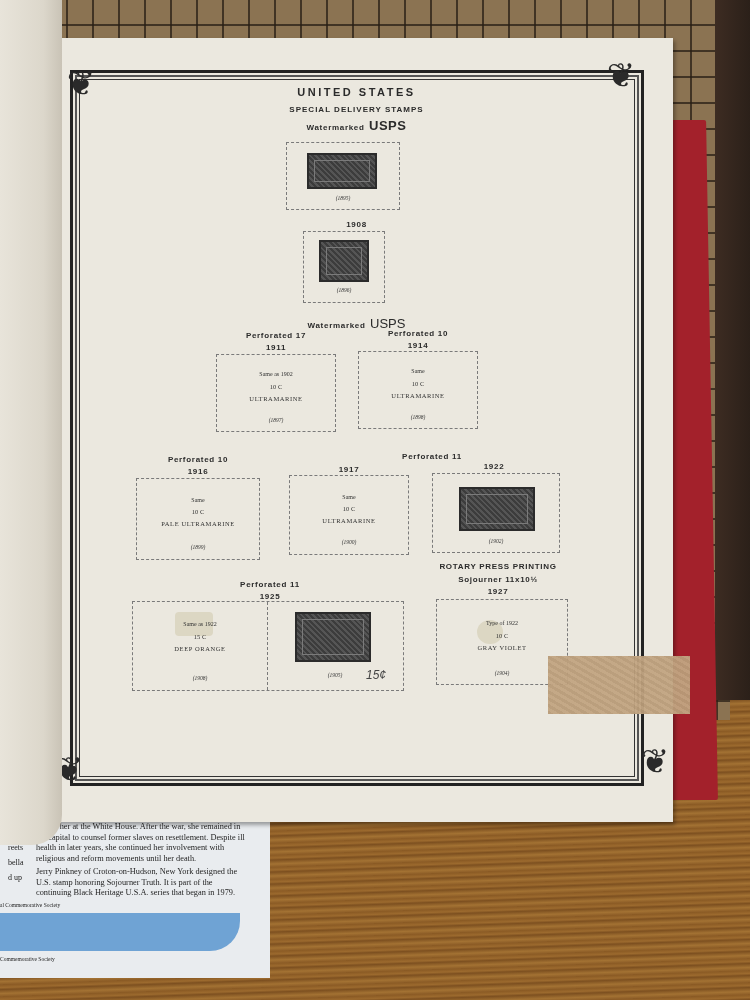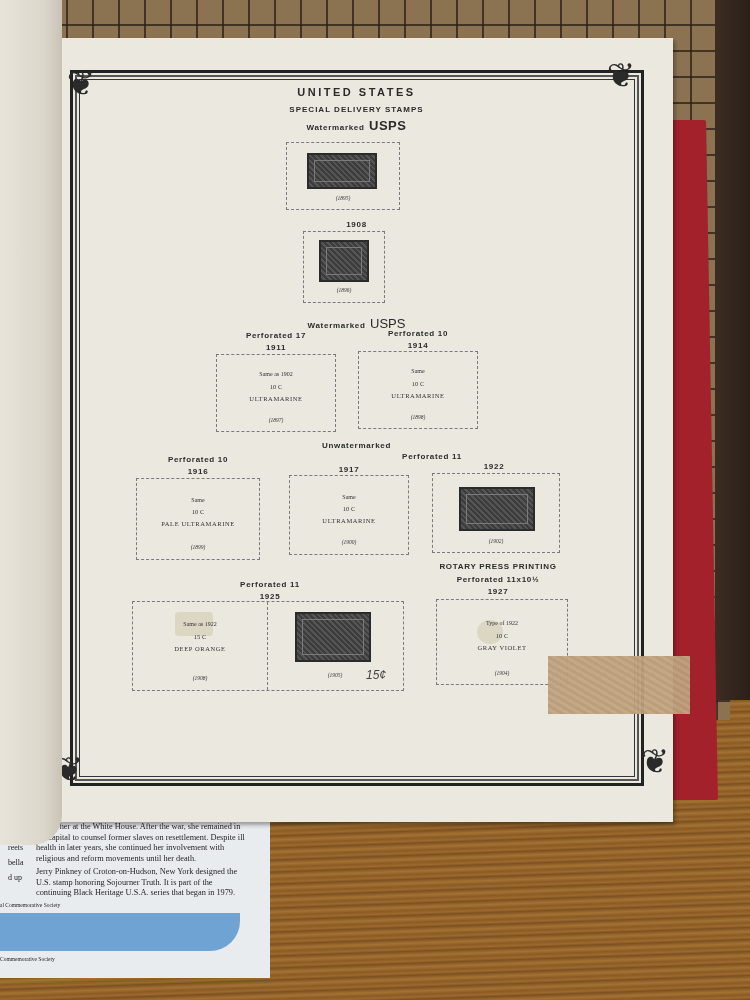--- a/index.html
+++ b/index.html
@@ -166,21 +166,20 @@
 
   <div class="t h3" style="left:318px; width:120px; top:291px;">Perforated 10</div>
   <div class="t h3" style="left:318px; width:120px; top:303px;">1914</div>
   <div class="box" style="left:318px; top:313px; width:118px; height:76px;">
     <div class="desc d1" style="top:16px;">Same</div>
     <div class="desc d2" style="top:28px;">10 C</div>
     <div class="desc d3" style="top:40px;">ULTRAMARINE</div>
     <div class="desc cat" style="top:62px;">(1898)</div>
   </div>
 
-  <div class="t h3" style="left:0; right:0; top:403px;">Unwatermarked</div>
 
   <div class="t h3" style="left:96px; width:124px; top:417px;">Perforated 10</div>
   <div class="t h3" style="left:96px; width:124px; top:429px;">1916</div>
   <div class="box" style="left:96px; top:440px; width:122px; height:80px;">
     <div class="desc d1" style="top:18px;">Same</div>
     <div class="desc d2" style="top:29px;">10 C</div>
     <div class="desc d3" style="top:41px;">PALE ULTRAMARINE</div>
     <div class="desc cat" style="top:65px;">(1899)</div>
   </div>
 
@@ -207,21 +206,21 @@
     <div class="desc d2" style="top:31px; width:134px; right:auto;">15 C</div>
     <div class="desc d3" style="top:43px; width:134px; right:auto;">DEEP ORANGE</div>
     <div class="desc cat" style="top:73px; width:134px; right:auto;">(1908)</div>
     <div style="position:absolute; left:134px; top:0; bottom:0; border-left:1px dashed #7a7a7a;"></div>
     <div class="stamp" style="left:162px; top:10px; width:72px; height:46px;"></div>
     <div class="desc cat" style="top:70px; left:134px;">(1905)</div>
   </div>
   <div class="pencil" style="left:326px; top:630px;">15¢</div>
 
   <div class="t h3" style="left:386px; width:144px; top:524px;">ROTARY PRESS PRINTING</div>
-  <div class="t h3" style="left:386px; width:144px; top:537px;">Perforated 11x10½</div>
+  <div class="t h3" style="left:386px; width:144px; top:537px;">Sojourner 11x10½</div>
   <div class="t h3" style="left:386px; width:144px; top:549px;">1927</div>
   <div class="box" style="left:396px; top:561px; width:130px; height:84px;">
     <div class="hinge-stain" style="left:40px; top:20px; width:26px; height:24px; border-radius:50%;"></div>
     <div class="desc d1" style="top:20px;">Type of 1922</div>
     <div class="desc d2" style="top:32px;">10 C</div>
     <div class="desc d3" style="top:44px;">GRAY VIOLET</div>
     <div class="desc cat" style="top:70px;">(1904)</div>
   </div>
 </div>
 

